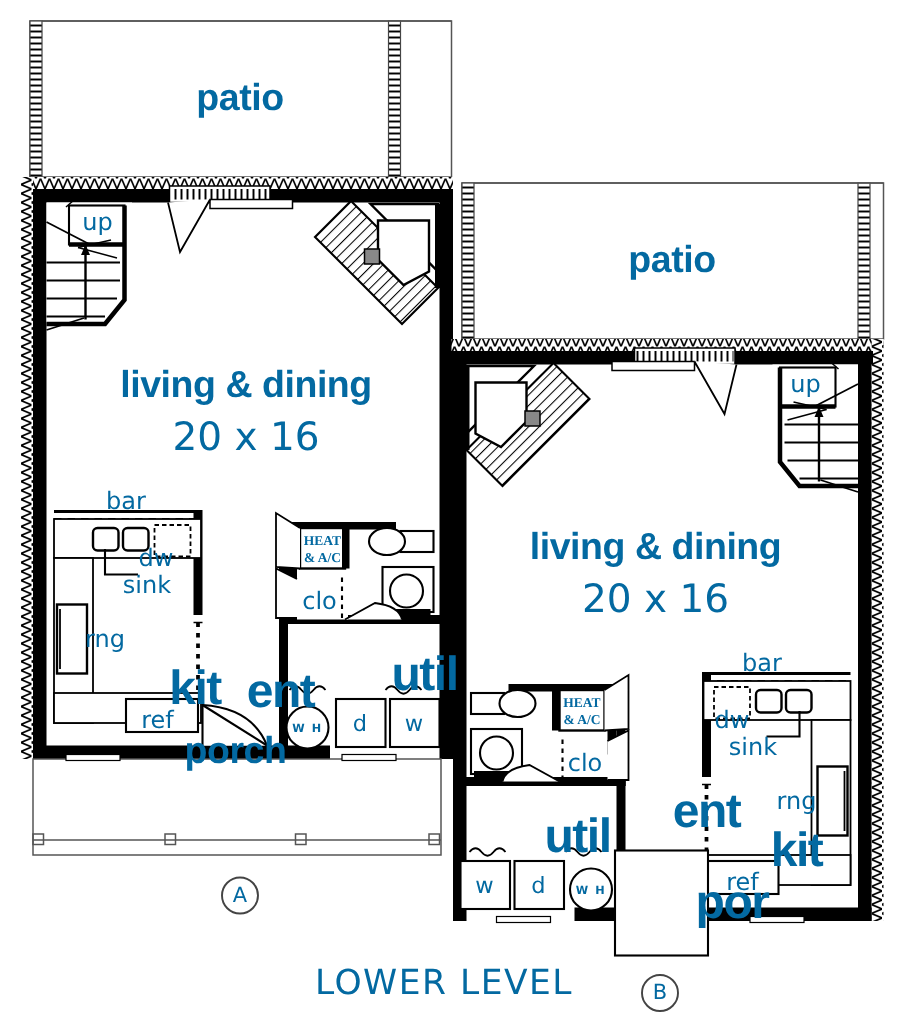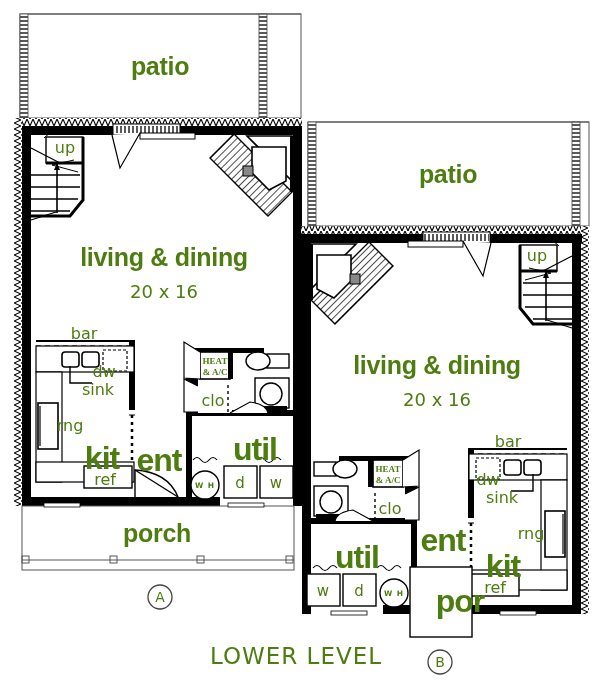--- a/index.html
+++ b/index.html
@@ -15,38 +15,39 @@
     overflow: hidden;
   }
   #plan {
     position: absolute;
     left: 0; top: 0;
     width: 600px;
     height: 687px;
   }
   .lbl {
     position: absolute;
-    color: #4d7c0f;
+    color: #0369a1;
     white-space: nowrap;
     line-height: 1;
   }
   .lbl-room {
     font-weight: bold;
     font-size: 25px;
     letter-spacing: -0.3px;
   }
   .lbl-dim {
     font-weight: normal;
-    font-size: 18px;
+    font-size: 26px;
     font-family: "DejaVu Sans", sans-serif;
   }
   .lbl-big {
     font-weight: bold;
     font-size: 32px;
     letter-spacing: -1px;
+    margin-left: 28px;
   }
   .lbl-small {
     font-size: 16px;
     font-family: "DejaVu Sans", sans-serif;
   }
   .lbl-tiny {
     font-size: 9px;
     font-family: Liberation Serif, serif;
     font-weight: bold;
   }
@@ -362,21 +363,21 @@
 <div class="lbl lbl-dim ctr" style="left:164px; top:292px;">20 x 16</div>
 <div class="lbl lbl-small ctr" style="left:65px; top:148px;">up</div>
 <div class="lbl lbl-small ctr" style="left:84px; top:334px;">bar</div>
 <div class="lbl lbl-small ctr" style="left:104px; top:372px;">dw</div>
 <div class="lbl lbl-small ctr" style="left:98px; top:390px;">sink</div>
 <div class="lbl lbl-small ctr" style="left:70px; top:426px;">rng</div>
 <div class="lbl lbl-small ctr" style="left:105px; top:480px;">ref</div>
 <div class="lbl lbl-big ctr" style="left:102px; top:458px;">kit</div>
 <div class="lbl lbl-big ctr" style="left:159px; top:460px;">ent</div>
 <div class="lbl lbl-big ctr" style="left:255px; top:449px;">util</div>
-<div class="lbl lbl-room ctr" style="left:157px; top:533px;text-align:right;">porch</div>
+<div class="lbl lbl-room ctr" style="left:157px; top:501px;text-align:right;">porch</div>
 <div class="lbl lbl-tiny ctr" style="left:215px; top:361px;">HEAT</div>
 <div class="lbl lbl-tiny ctr" style="left:215px; top:372px;">&amp; A/C</div>
 <div class="lbl lbl-small ctr" style="left:213px; top:401px;">clo</div>
 <div class="lbl lbl-appl ctr" style="left:240px; top:483px;">d</div>
 <div class="lbl lbl-appl ctr" style="left:276px; top:483px;">w</div>
 <div class="lbl ctr" style="left:205px; top:486px; font-size:7.5px; font-family:'DejaVu Sans',sans-serif; font-weight:bold; letter-spacing:1px;">W H</div>
 <div class="lbl lbl-mark ctr" style="left:160px; top:597px;">A</div>
 
 <div class="lbl lbl-room ctr" style="left:448px; top:174px;">patio</div>
 <div class="lbl lbl-room ctr" style="left:437px; top:365px;">living &amp; dining</div>

